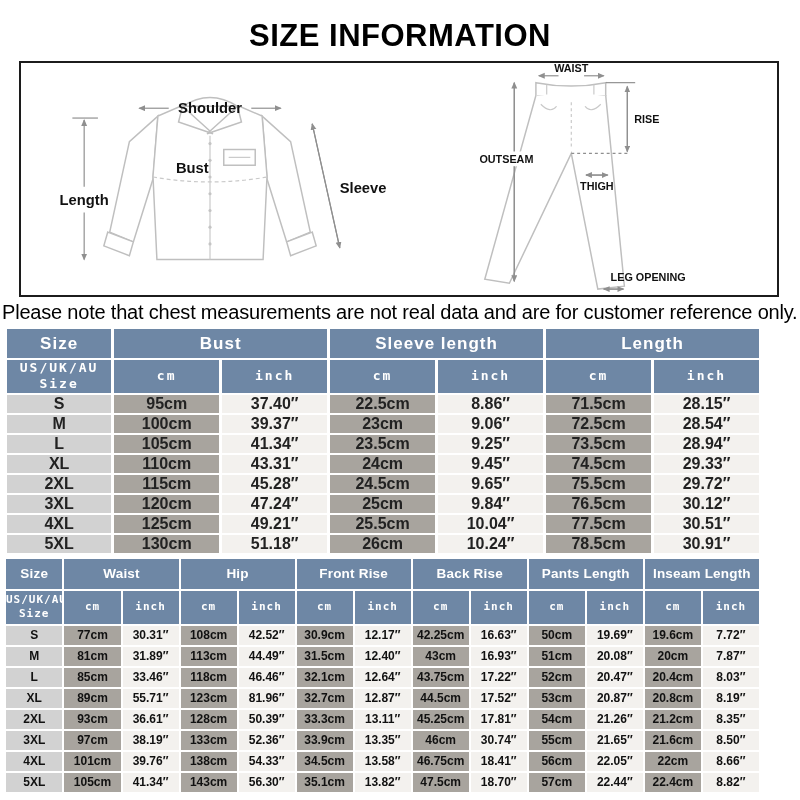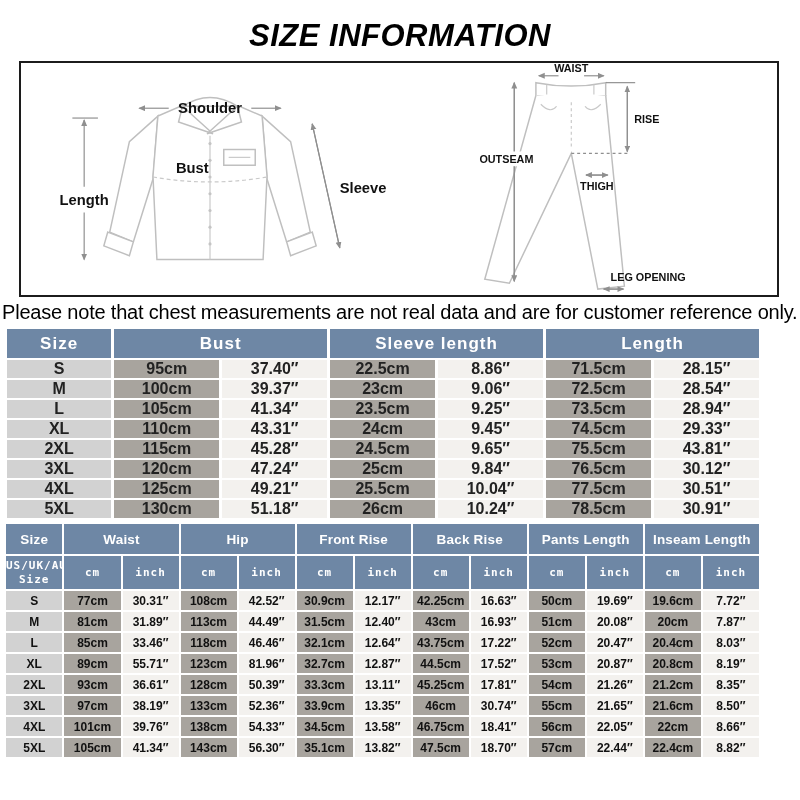--- a/index.html
+++ b/index.html
@@ -3,21 +3,21 @@
 <meta charset="utf-8">
 <style>
   html,body{margin:0;padding:0;}
   body{
     width:800px;height:800px;background:#ffffff;
     font-family:"Liberation Sans",sans-serif;color:#000;
     overflow:hidden;
   }
   .title{
     text-align:center;font-size:31px;font-weight:bold;
-    margin:18px 0 7px 0;letter-spacing:.5px;color:#000;font-style:italic;
+    margin:18px 0 7px 0;letter-spacing:.5px;color:#000;
   }
   .diagram-box{
     width:756px;height:232px;border:2px solid #1c1c1c;
     margin-left:19px;display:flex;background:#fff;
   }
   .diagram-box svg{flex:1 1 50%;height:100%;}
   .garment{stroke:#bfbfbf;fill:#ffffff;stroke-width:1.5;}
   .garment-line{stroke:#c9c9c9;fill:none;stroke-width:1.2;}
   .dim{stroke:#8f8f8f;fill:none;stroke-width:1.2;}
   .lbl-big{font:bold 15px "Liberation Sans",sans-serif;fill:#111;}
@@ -150,20 +150,30 @@
       <col style="width: 14.3%;">
       <col style="width: 14.3%;">
     </colgroup>
   <thead>
     <tr class="group-row">
         <th class="group" colspan="1">Size</th>
         <th class="group" colspan="2">Bust</th>
         <th class="group" colspan="2">Sleeve length</th>
         <th class="group" colspan="2">Length</th>
       </tr>
+    <tr class="sub-row">
+        <th class="sub size">US/UK/AU
+Size</th>
+        <th class="sub cm">cm</th>
+        <th class="sub inch">inch</th>
+        <th class="sub cm">cm</th>
+        <th class="sub inch">inch</th>
+        <th class="sub cm">cm</th>
+        <th class="sub inch">inch</th>
+      </tr>
   </thead>
   <tbody>
       <tr>
         <td class="size">S</td>
         <td class="cm">95cm</td>
         <td class="inch">37.40″</td>
         <td class="cm">22.5cm</td>
         <td class="inch">8.86″</td>
         <td class="cm">71.5cm</td>
         <td class="inch">28.15″</td>
@@ -195,21 +205,21 @@
         <td class="cm">74.5cm</td>
         <td class="inch">29.33″</td>
       </tr>
       <tr>
         <td class="size">2XL</td>
         <td class="cm">115cm</td>
         <td class="inch">45.28″</td>
         <td class="cm">24.5cm</td>
         <td class="inch">9.65″</td>
         <td class="cm">75.5cm</td>
-        <td class="inch">43.81″</td>
+        <td class="inch">29.72″</td>
       </tr>
       <tr>
         <td class="size">3XL</td>
         <td class="cm">120cm</td>
         <td class="inch">47.24″</td>
         <td class="cm">25cm</td>
         <td class="inch">9.84″</td>
         <td class="cm">76.5cm</td>
         <td class="inch">30.12″</td>
       </tr>

